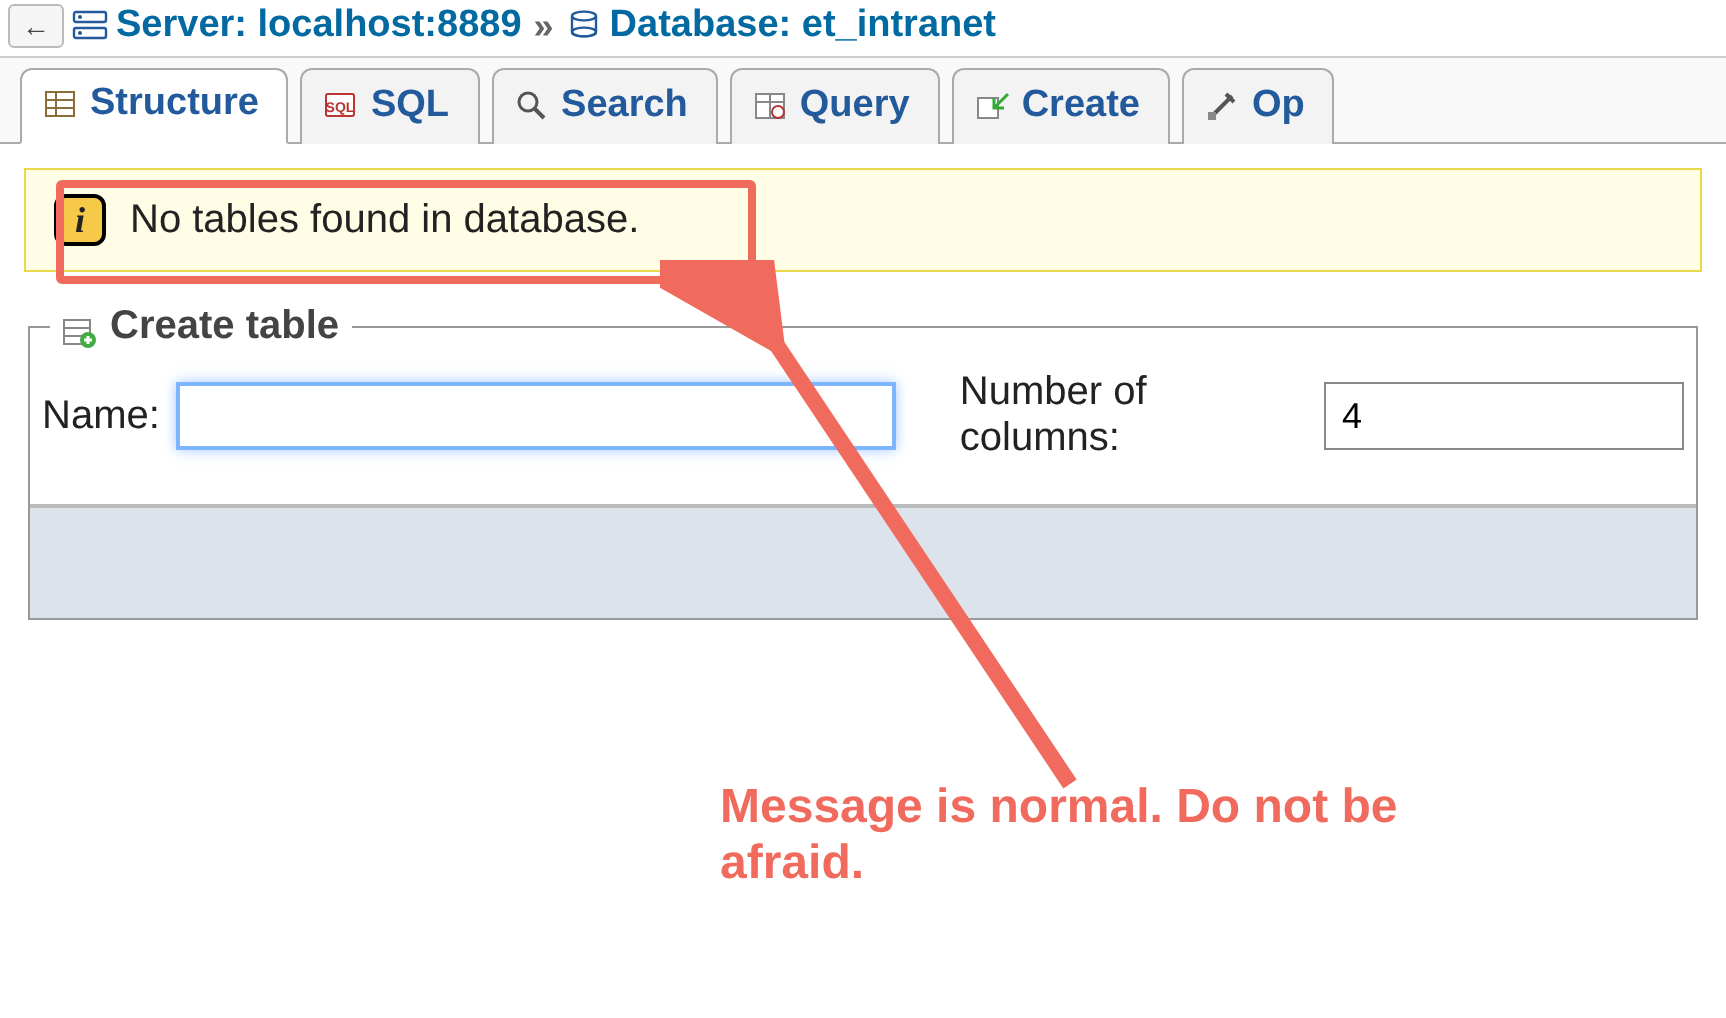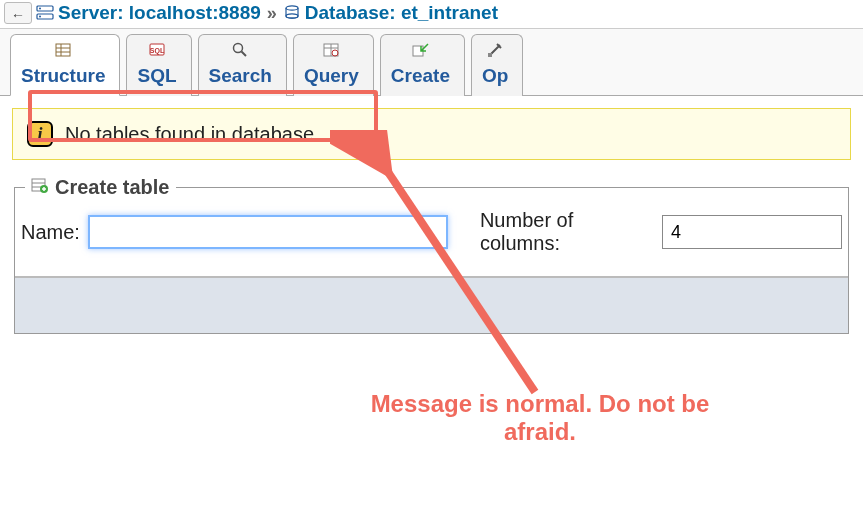--- a/index.html
+++ b/index.html
@@ -74,21 +74,20 @@
     border: 1px solid #aaa;
     border-bottom: none;
     border-radius: 6px 6px 0 0;
     background: #f3f3f3;
     color: #235a9c;
     font-weight: bold;
     font-size: 19px;
     cursor: pointer;
     position: relative;
     top: 1px;
-    flex-direction: column;
   }
   .tab.active {
     background: #fff;
     border-bottom: 1px solid #fff;
   }
   .tab:last-child {
     overflow:hidden;
     align-items:center;
   }
   .content { padding: 12px; }
@@ -116,21 +115,21 @@
     margin-right: 12px;
     font-size: 18px;
   }
   fieldset {
     margin-top: 16px;
     border: 1px solid #999;
     padding: 0;
   }
   legend {
     display: flex;
-    align-items: flex-start;
+    align-items: flex-end;
     font-weight: bold;
     font-size: 20px;
     color: #444;
     padding: 0 6px;
     margin-left: 10px;
   }
   legend .ico { margin-right: 6px; }
   .form-row {
     display: flex;
     align-items: center;
@@ -171,21 +170,21 @@
     height: 52px;
     border: 4px solid #f06a5d;
     border-radius: 3px;
     pointer-events: none;
   }
   .anno-text {
     position: absolute;
     left: 360px;
     top: 390px;
     width: 360px;
-    text-align: center;
+    text-align: left;
     font-family: 'Segoe UI', Arial, sans-serif;
     font-weight: 600;
     font-size: 24px;
     color: #f06a5d;
     text-shadow: -1px 0 #fff, 1px 0 #fff, 0 -1px #fff, 0 1px #fff;
     pointer-events: none;
   }
   svg.arrow {
     position: absolute;
     left: 330px;

